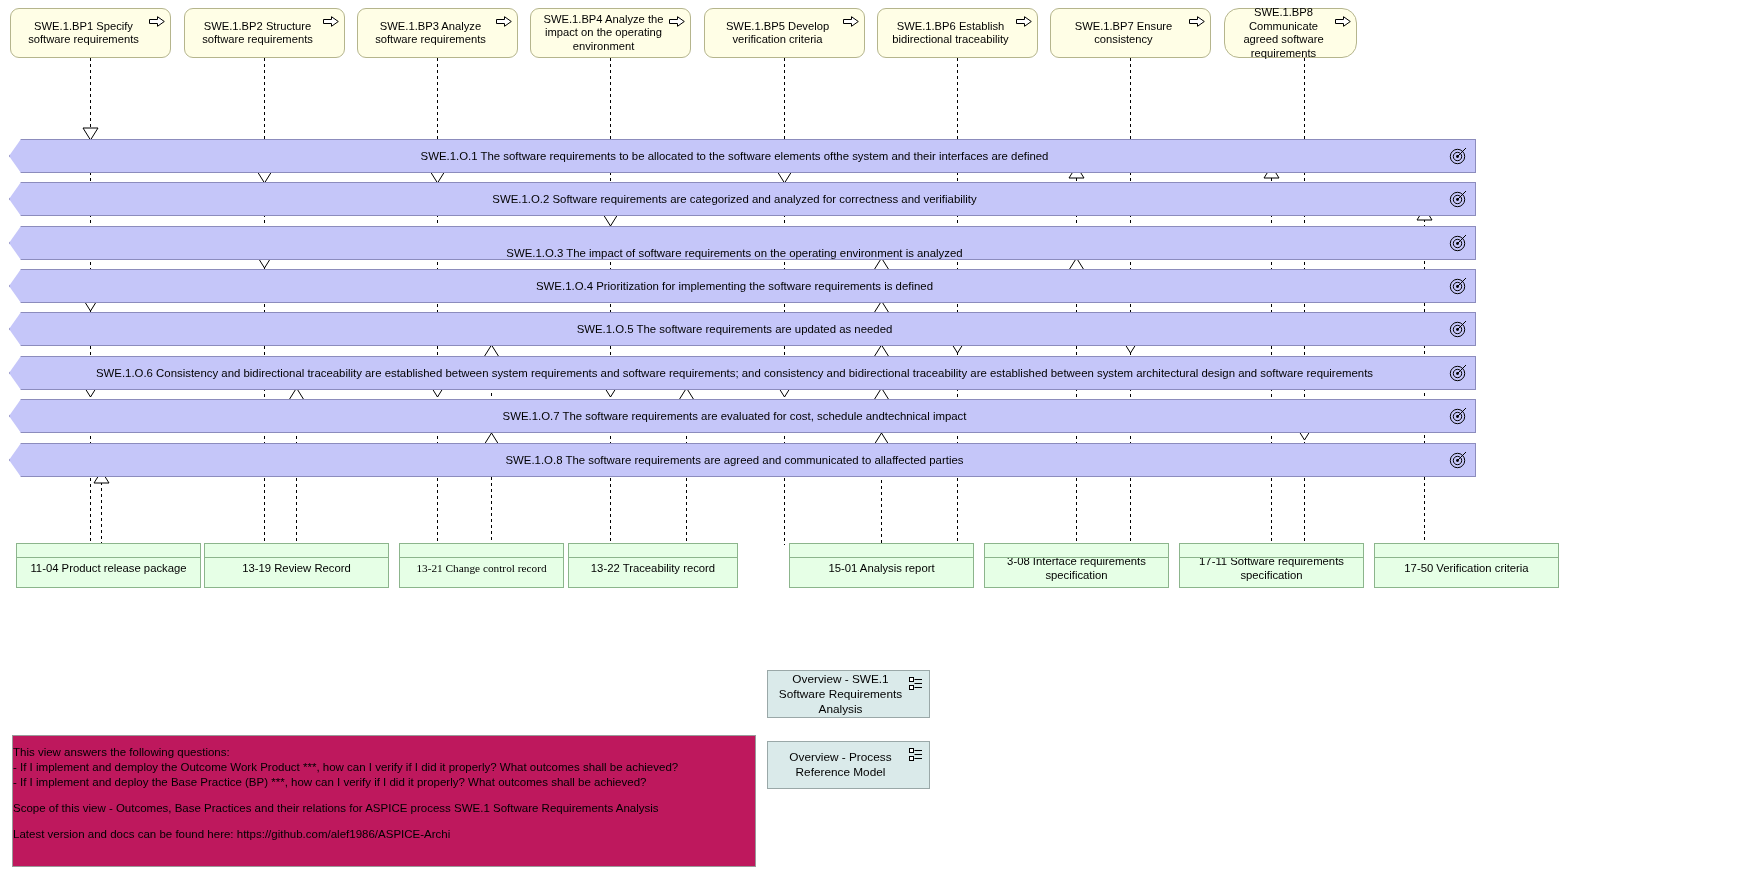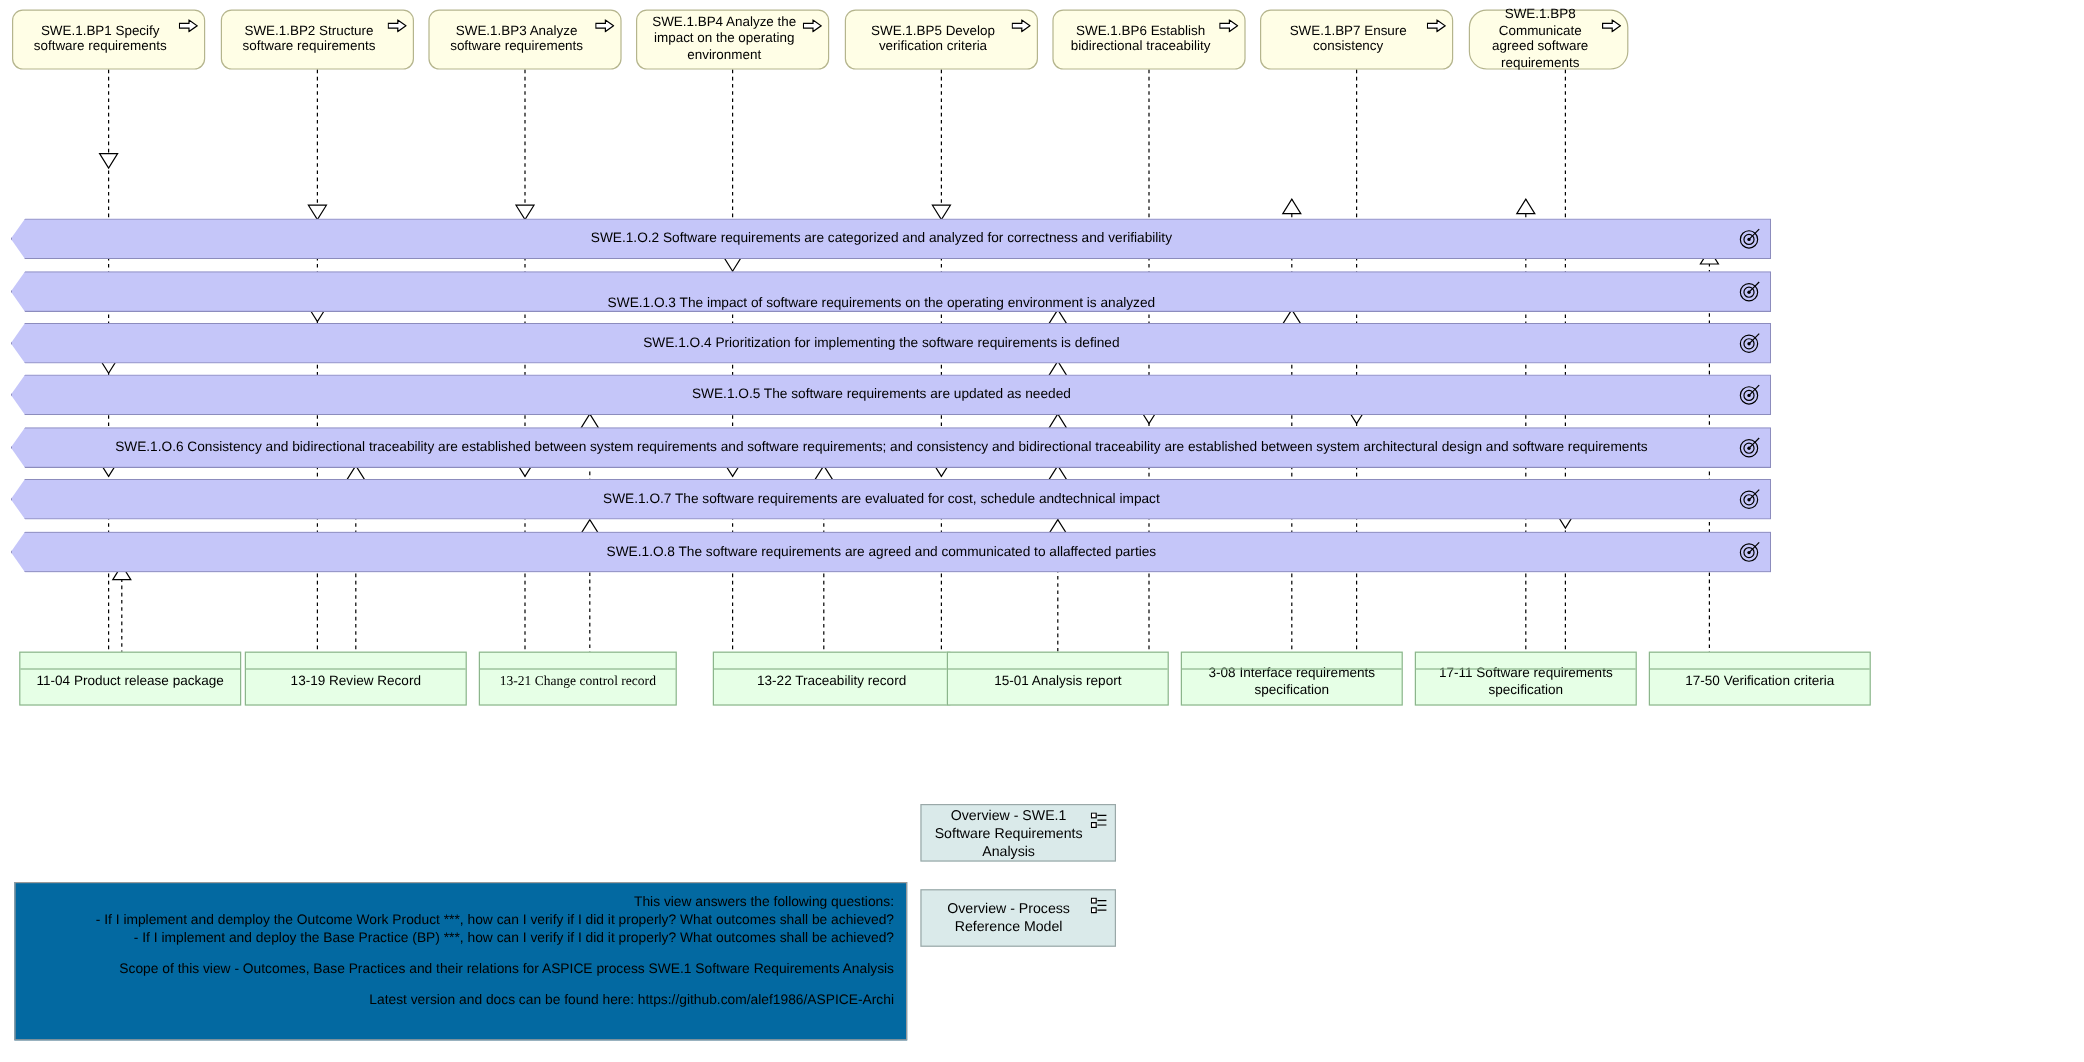--- a/index.html
+++ b/index.html
@@ -62,22 +62,22 @@
     padding:10px 6px 4px 6px;
   }
   .wp-box:before{
     content:"";position:absolute;left:0;top:13px;right:0;height:1px;
     background:#8cb58c;
   }
 
   
   .note{
     position:absolute;
-    background:#0369a1;border:1px solid #9a9a9a;box-sizing:border-box;
-    font-size:11.5px;line-height:15px;padding:9px 10px;text-align:right;
+    background:#be185d;border:1px solid #9a9a9a;box-sizing:border-box;
+    font-size:11.5px;line-height:15px;padding:9px 0;
   }
   .note .nl{white-space:pre;}
   .note .spacer{height:11px;}
 
   
   .nav-box{
     position:absolute;
     background:#daeaea;border:1px solid #9aa8a8;box-sizing:border-box;
     display:flex;align-items:center;justify-content:flex-start;
     text-align:center;font-size:11.8px;line-height:15px;
@@ -187,20 +187,29 @@
         <polygon points="0.5,3.5 8.5,3.5 8.5,0.7 15.3,5.5 8.5,10.3 8.5,7.5 0.5,7.5" fill="#fff" stroke="#000" stroke-width="1"></polygon>
       </svg>
   </div>
   <div class="bp-box" style="left:1224px;top:8px;width:133px;height:50px;border-radius:15px;">
     <span class="bp-label">SWE.1.BP8 Communicate agreed software requirements</span>
     <svg class="proc-icon" viewBox="0 0 16 11">
         <polygon points="0.5,3.5 8.5,3.5 8.5,0.7 15.3,5.5 8.5,10.3 8.5,7.5 0.5,7.5" fill="#fff" stroke="#000" stroke-width="1"></polygon>
       </svg>
   </div>
 
+  <div class="outcome" style="left:9px;top:139px;width:1467px;">
+    <span class="outcome-txt">SWE.1.O.1 The software requirements to be allocated to the software elements ofthe system and their interfaces are defined</span>
+    <svg class="goal-icon" viewBox="0 0 18 18">
+        <circle cx="8.5" cy="9.5" r="7.2" fill="none" stroke="#000" stroke-width="1"></circle>
+        <circle cx="8.5" cy="9.5" r="4.2" fill="none" stroke="#000" stroke-width="1"></circle>
+        <circle cx="8.5" cy="9.5" r="1.4" fill="#000"></circle>
+        <line x1="8.5" y1="9.5" x2="17" y2="1" stroke="#000" stroke-width="1"></line>
+      </svg>
+  </div>
   <div class="outcome" style="left:9px;top:182px;width:1467px;">
     <span class="outcome-txt">SWE.1.O.2 Software requirements are categorized and analyzed for correctness and verifiability</span>
     <svg class="goal-icon" viewBox="0 0 18 18">
         <circle cx="8.5" cy="9.5" r="7.2" fill="none" stroke="#000" stroke-width="1"></circle>
         <circle cx="8.5" cy="9.5" r="4.2" fill="none" stroke="#000" stroke-width="1"></circle>
         <circle cx="8.5" cy="9.5" r="1.4" fill="#000"></circle>
         <line x1="8.5" y1="9.5" x2="17" y2="1" stroke="#000" stroke-width="1"></line>
       </svg>
   </div>
   <div class="outcome" style="left:9px;top:226px;width:1467px;align-items:flex-end;">
@@ -260,21 +269,21 @@
 
   <div class="wp-box" style="left:16px;top:543px;width:185px;height:45px;">
     <span>11-04 Product release package</span>
   </div>
   <div class="wp-box" style="left:204px;top:543px;width:185px;height:45px;">
     <span>13-19 Review Record</span>
   </div>
   <div class="wp-box" style="left:399px;top:543px;width:165px;height:45px;font-family:Liberation Serif, serif;">
     <span>13-21 Change control record</span>
   </div>
-  <div class="wp-box" style="left:594px;top:543px;width:198px;height:45px;">
+  <div class="wp-box" style="left:568px;top:543px;width:170px;height:45px;">
     <span>13-22 Traceability record</span>
   </div>
   <div class="wp-box" style="left:789px;top:543px;width:185px;height:45px;">
     <span>15-01 Analysis report</span>
   </div>
   <div class="wp-box" style="left:984px;top:543px;width:185px;height:45px;">
     <span>3-08 Interface requirements specification</span>
   </div>
   <div class="wp-box" style="left:1179px;top:543px;width:185px;height:45px;">
     <span>17-11 Software requirements specification</span>

